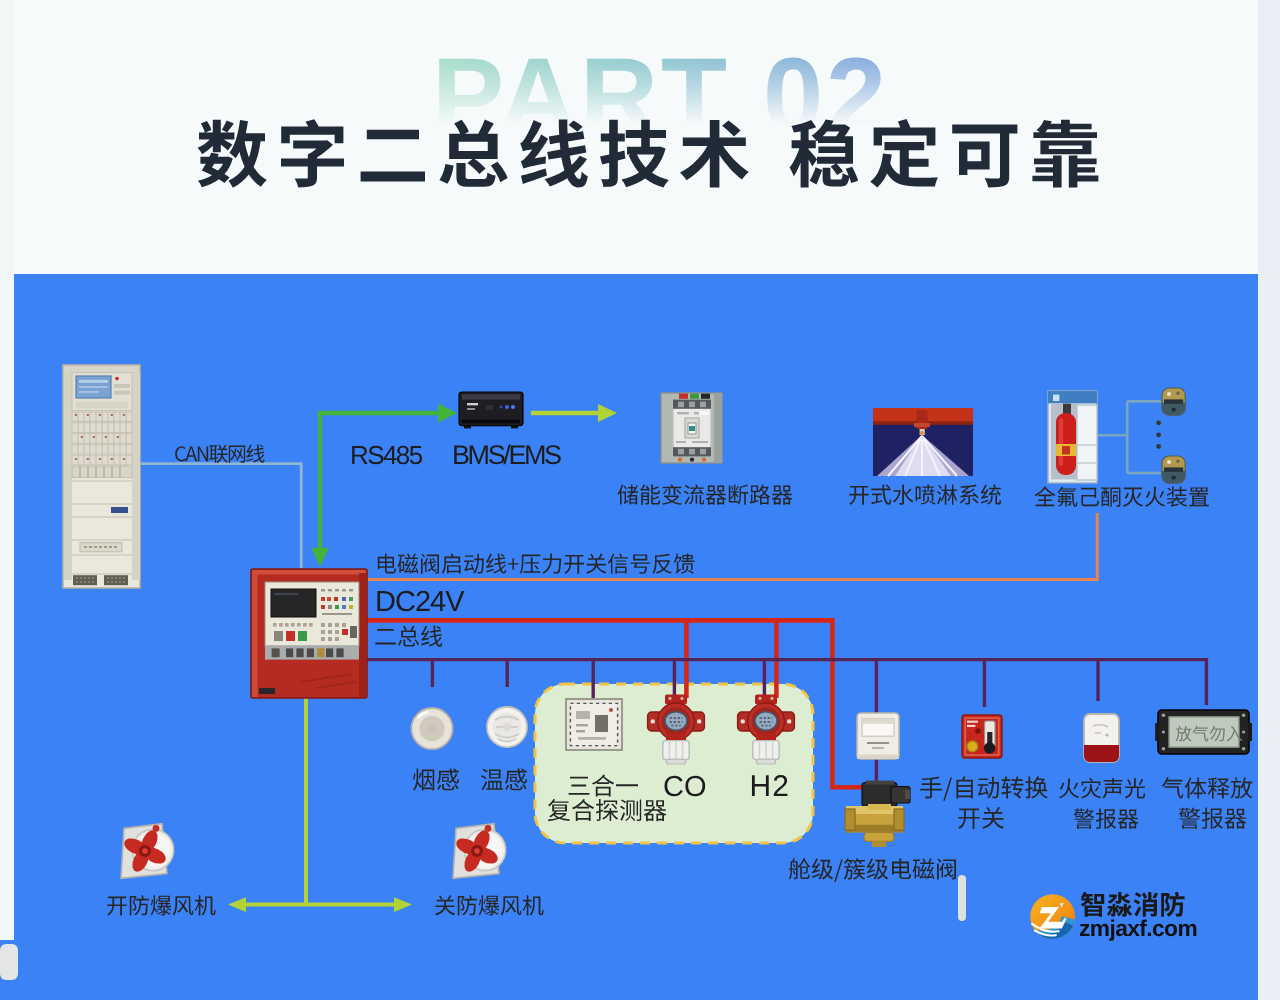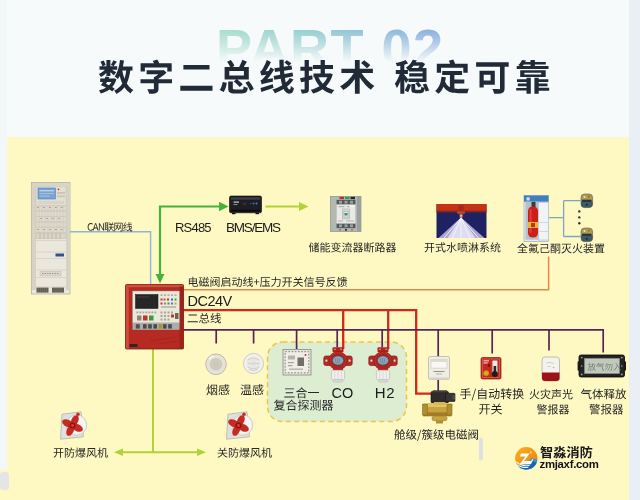--- a/index.html
+++ b/index.html
@@ -1,15 +1,15 @@
 <!DOCTYPE html>
 <html><head><meta charset="utf-8">
 <style>
 html,body{margin:0;padding:0;background:#fff}
-#page{position:relative;width:640px;height:500px;background:#fef9c3;overflow:hidden;font-family:"Liberation Sans",sans-serif}
+#page{position:relative;width:640px;height:500px;background:#3b82f6;overflow:hidden;font-family:"Liberation Sans",sans-serif}
 svg{position:absolute;left:0;top:0}
 </style></head><body>
 <div id="page">
 <svg width="640" height="500" viewBox="0 0 640 500">
 <defs>
 <linearGradient id="pgrad" x1="216" x2="433" y1="0" y2="0" gradientUnits="userSpaceOnUse">
 <stop offset="0" stop-color="#a4dcc8"></stop>
           <stop offset="0.45" stop-color="#8cc9cc"></stop>
           <stop offset="1" stop-color="#82a8dc"></stop>
 </linearGradient>

